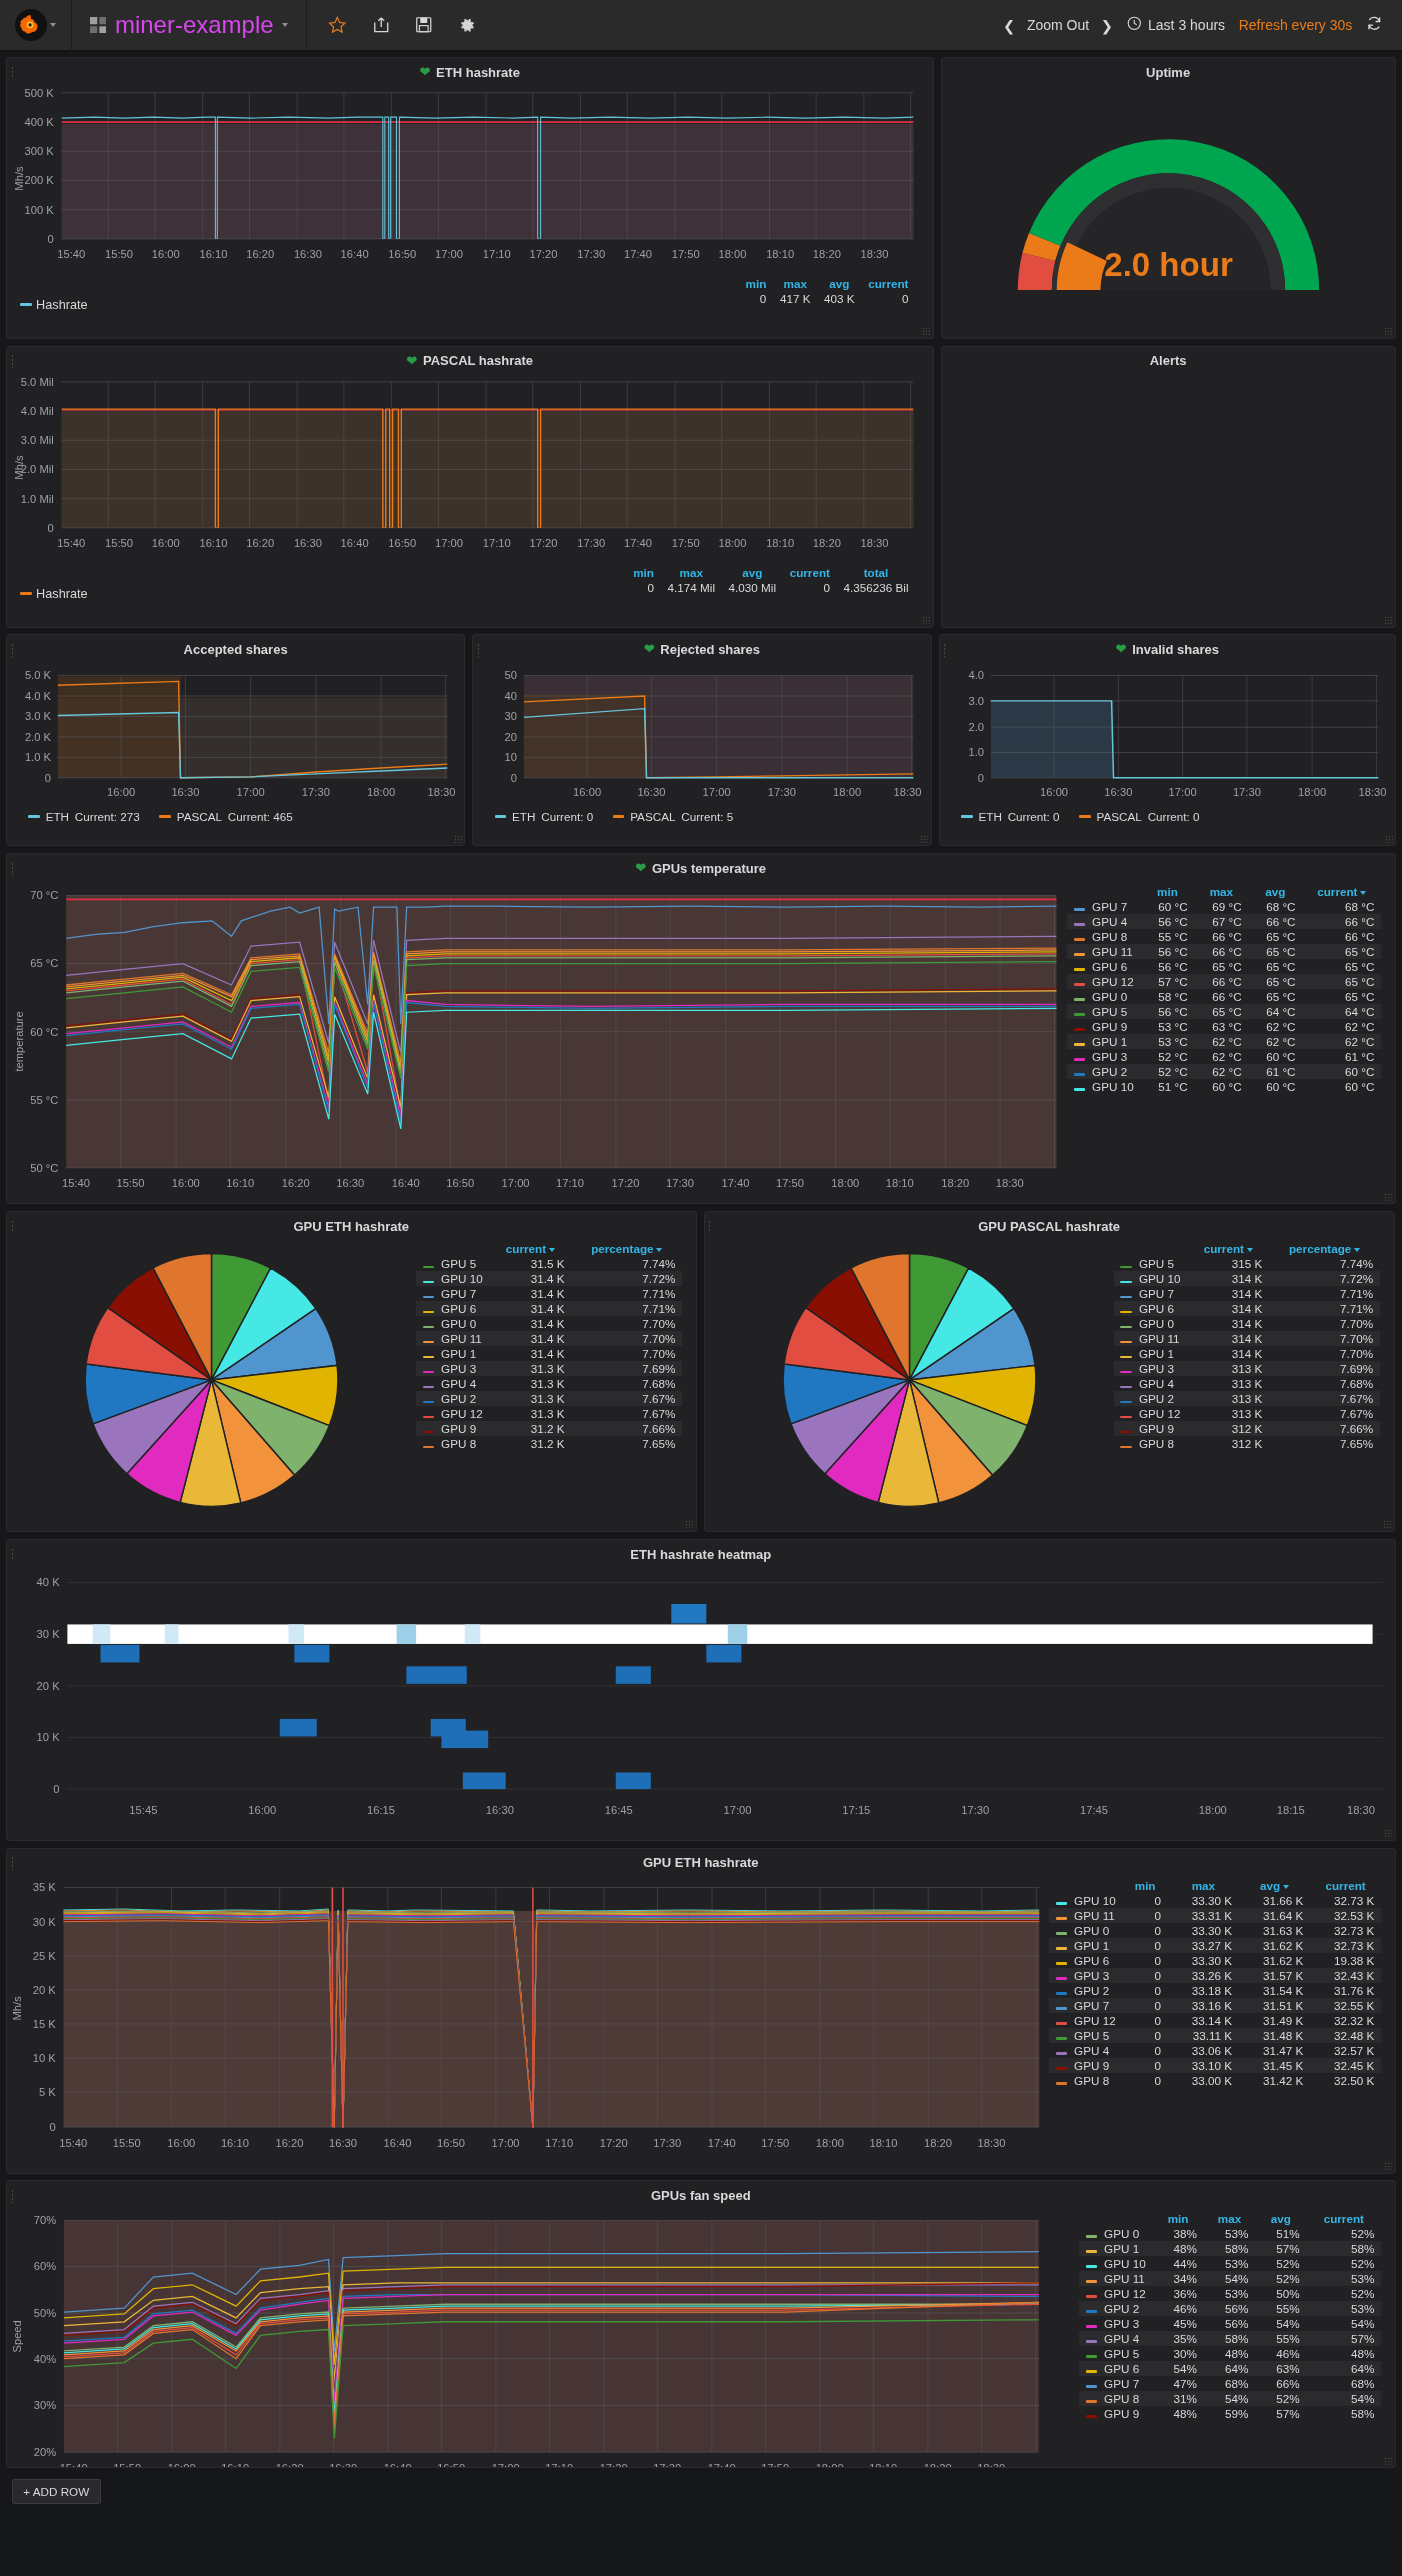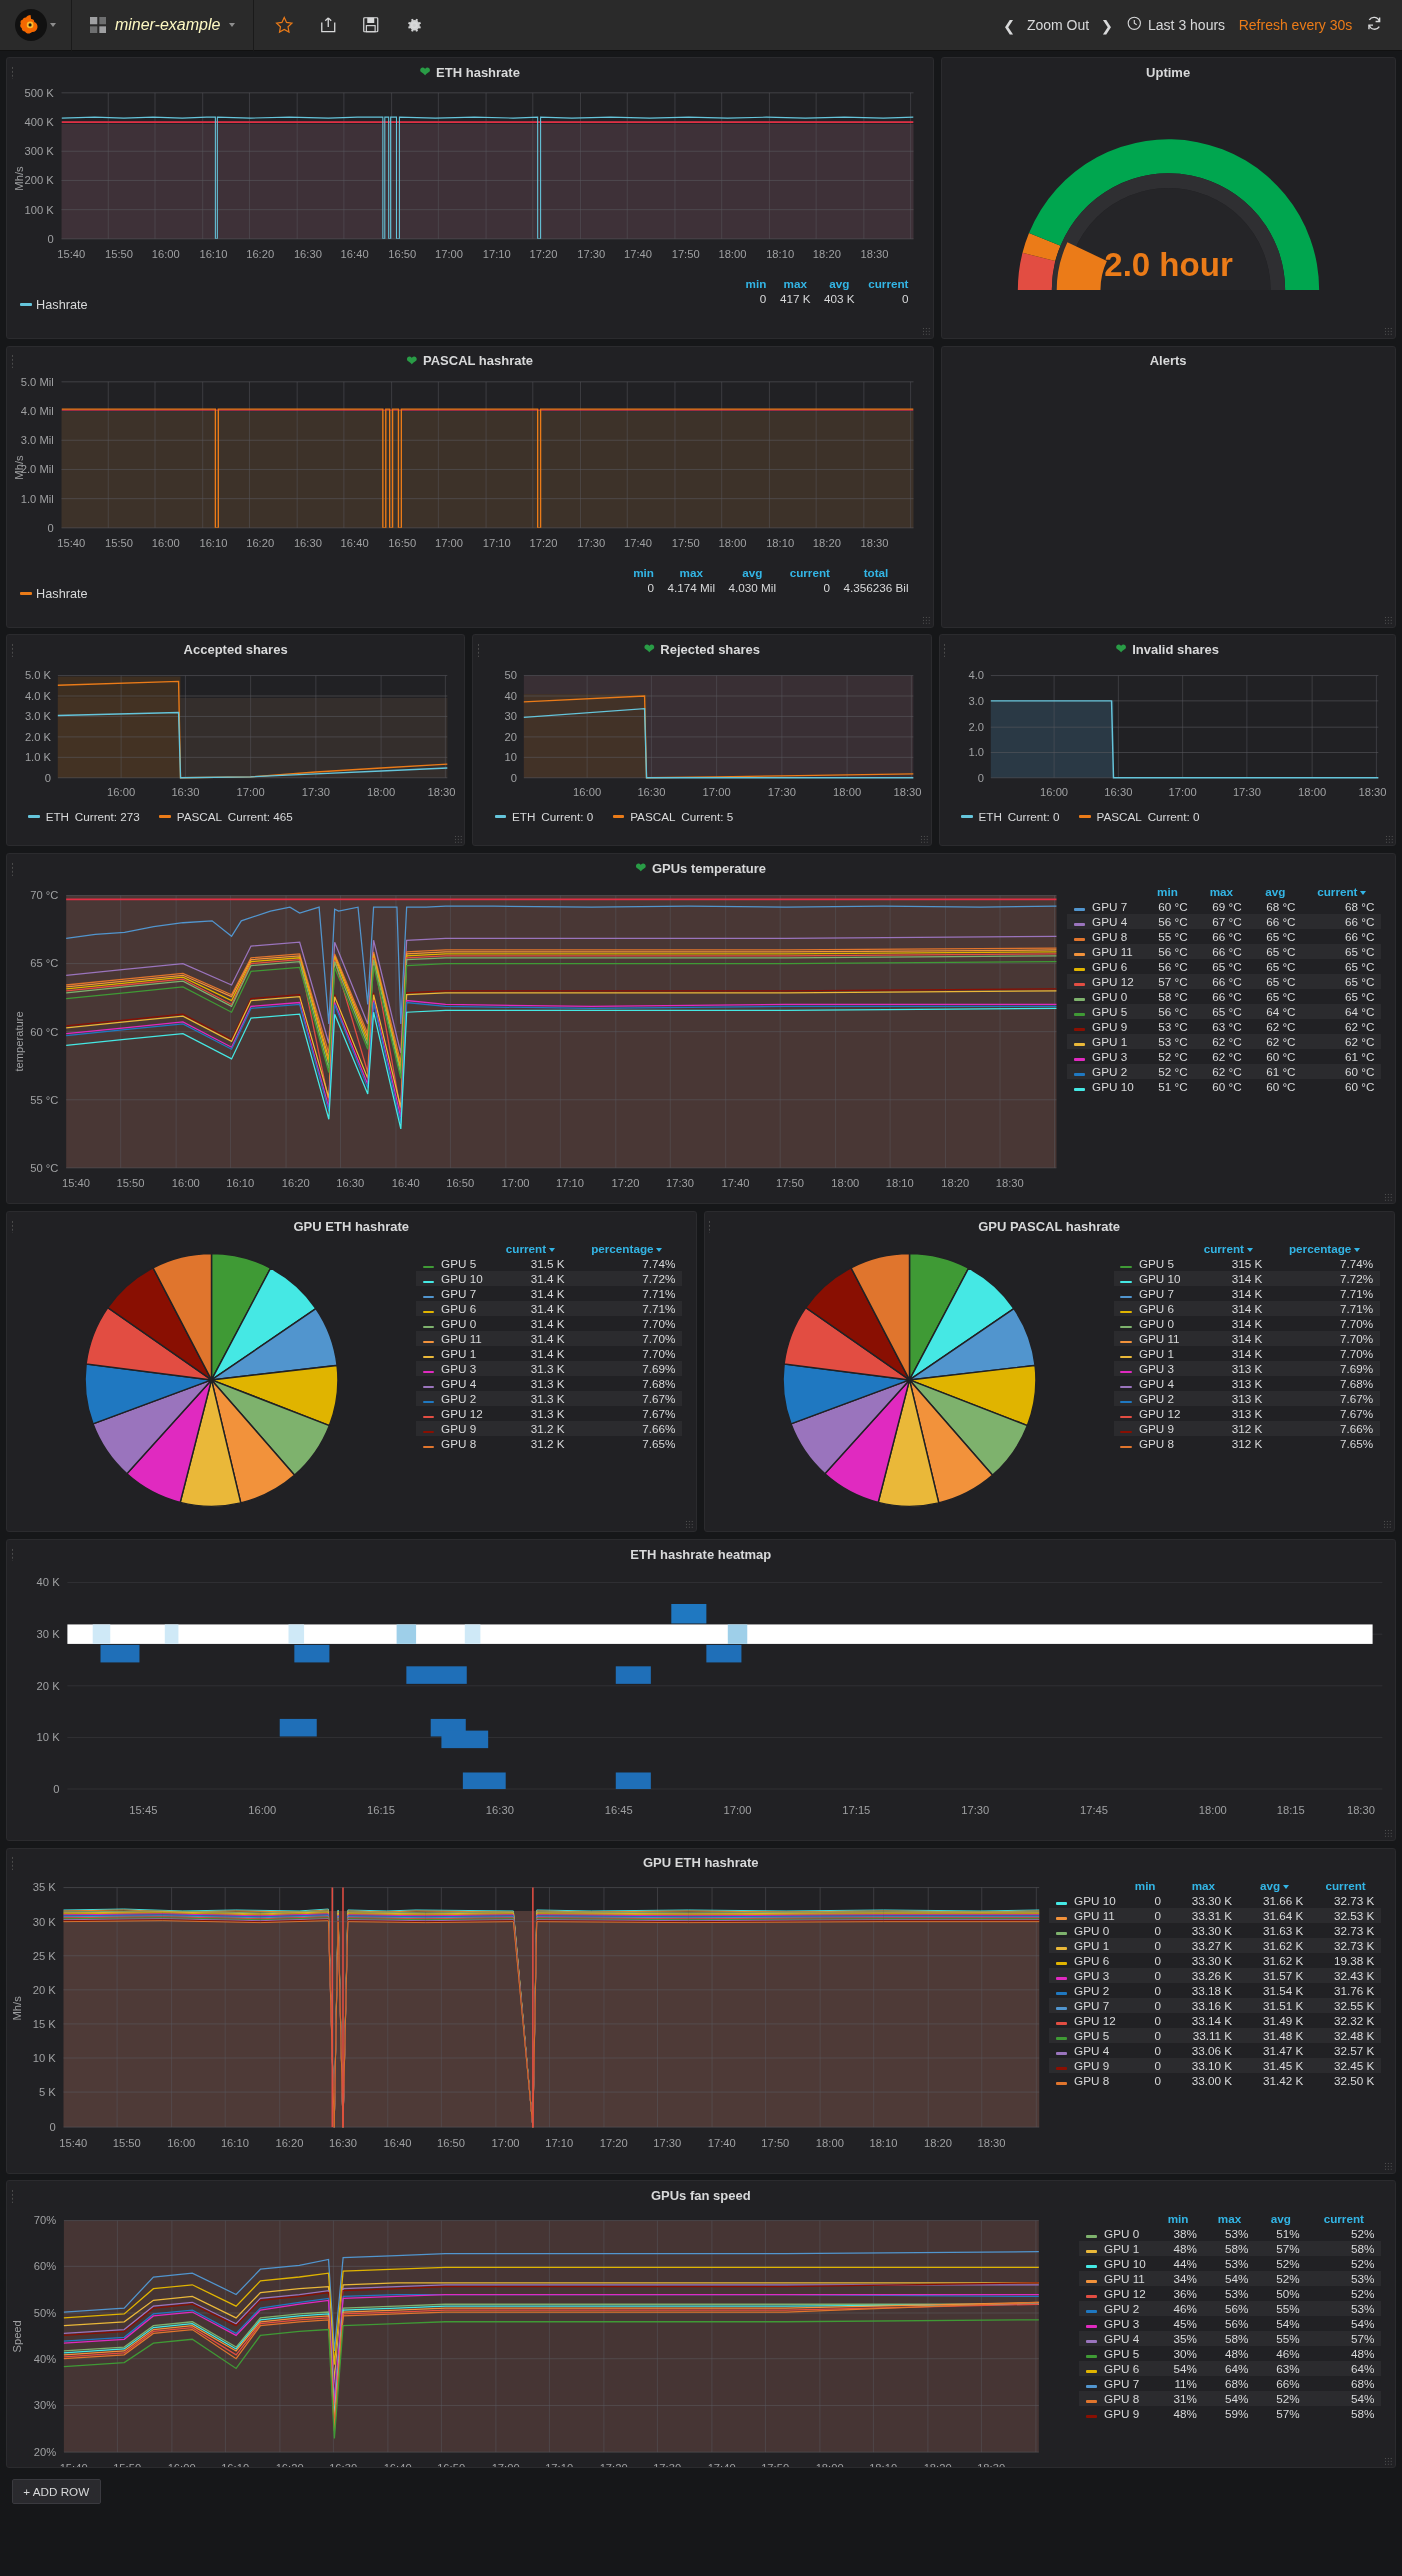--- a/index.html
+++ b/index.html
@@ -11,21 +11,21 @@
     overflow:hidden;
   }
   
   .navbar{height:51px;background:#2a2a2a;display:flex;align-items:center;border-bottom:1px solid #111;position:relative;}
   .nav-logo{width:72px;height:51px;display:flex;align-items:center;justify-content:center;gap:3.9px;border-right:1px solid #1a1a1a;}
   .grafana-mark{width:32px;height:32px;border-radius:50%;background:#111;display:flex;align-items:center;justify-content:center;}
   .grafana-mark svg{display:block;}
   .caret{width:0;height:0;border-left:3.9px solid transparent;border-right:3.9px solid transparent;border-top:4.9px solid #8e8e8e;}
   .nav-dash{display:flex;align-items:center;gap:8.8px;padding:0 17.5px;height:51px;border-right:1px solid #1a1a1a;}
   .dash-grid-icon{display:inline-block;width:16.6px;height:16.6px;}
-  .dash-title{font-size:16px;color:#fef9c3;font-style:italic;}
+  .dash-title{font-size:24px;color:#d946ef;}
   .nav-icons{display:flex;align-items:center;gap:25px;padding:0 21.4px;height:51px;}
   .nav-icons svg{display:block;}
   .nav-right{margin-left:auto;display:flex;align-items:center;gap:13.6px;padding-right:19.5px;font-size:14px;color:#d8d9da;}
   .nav-right .zoomgrp{display:flex;align-items:center;gap:11.7px;}
   .nav-right .chev{color:#d8d9da;font-size:14.6px;}
   .timerange{display:flex;align-items:center;gap:6.8px;}
   .refresh-lbl{color:#eb7b18;}
 
   
   .board{padding:5.8px 5.8px 0 5.8px;}
@@ -1417,21 +1417,21 @@
                 </tr>
                 <tr class="alt">
                   <td class="name"><span class="swatch" style="background: rgb(224, 180, 0); margin-right: 6.8px;"></span>GPU 6</td>
                   <td>54%</td>
                   <td>64%</td>
                   <td>63%</td>
                   <td>64%</td>
                 </tr>
                 <tr>
                   <td class="name"><span class="swatch" style="background: rgb(81, 149, 206); margin-right: 6.8px;"></span>GPU 7</td>
-                  <td>11%</td>
+                  <td>47%</td>
                   <td>68%</td>
                   <td>66%</td>
                   <td>68%</td>
                 </tr>
                 <tr class="alt">
                   <td class="name"><span class="swatch" style="background: rgb(224, 117, 45); margin-right: 6.8px;"></span>GPU 8</td>
                   <td>31%</td>
                   <td>54%</td>
                   <td>52%</td>
                   <td>54%</td>

